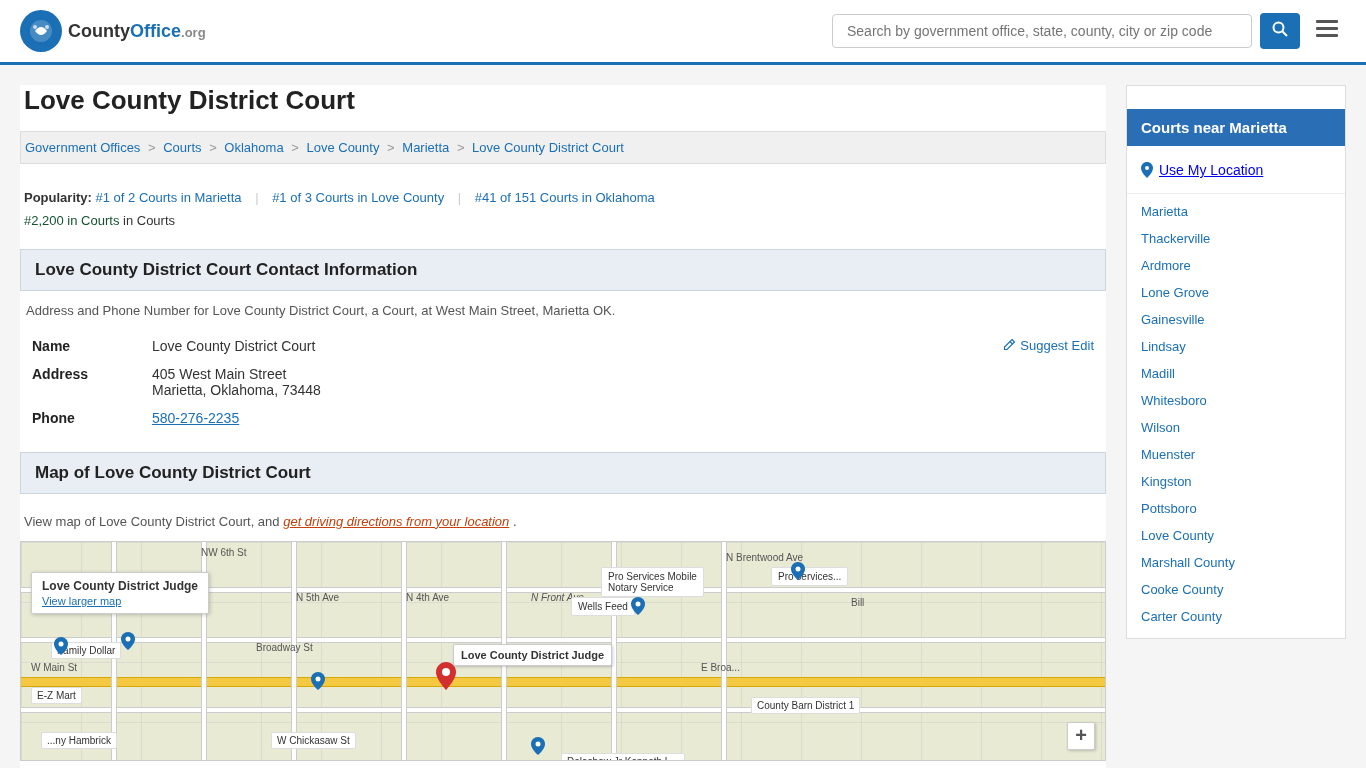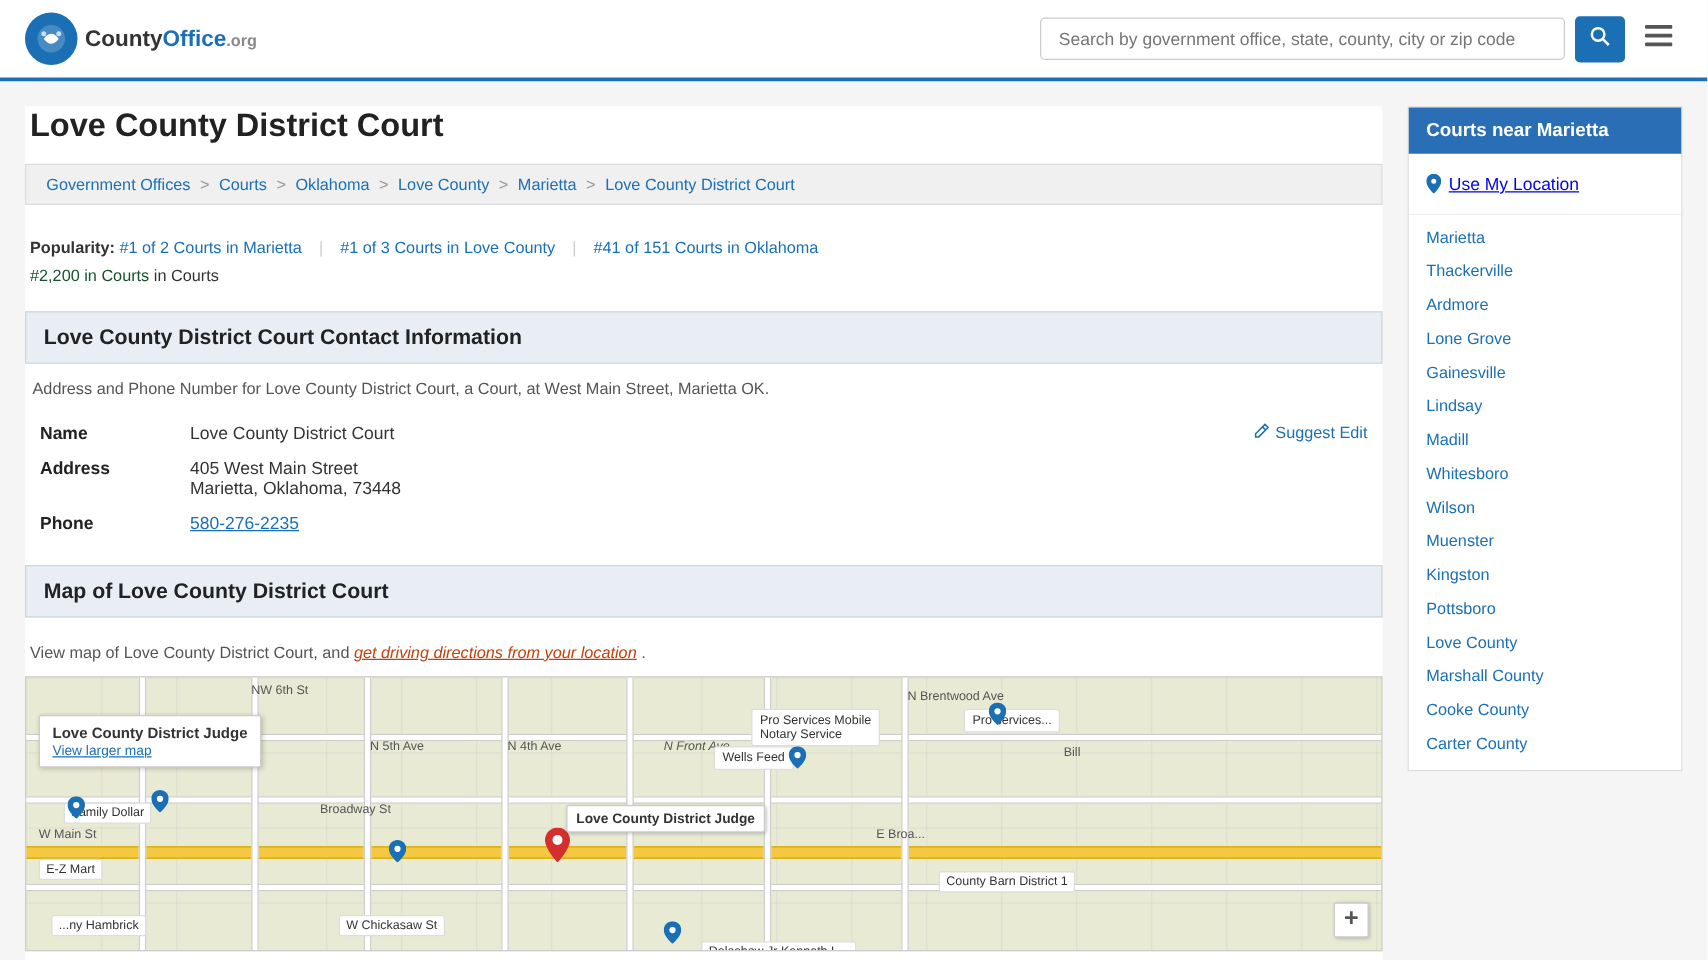--- a/index.html
+++ b/index.html
@@ -85,21 +85,21 @@
       font-weight: bold;
       color: #222;
       margin-bottom: 14px;
       padding: 0 4px;
     }
 
     
     .breadcrumb {
       background: #f0f0f0;
       border: 1px solid #ddd;
-      padding: 8px 16px;
+      padding: 8px 4px;
       font-size: 13px;
       color: #666;
       margin-bottom: 14px;
       margin-top: 15px;
     }
     .breadcrumb a {
       color: #1a6fb5;
       text-decoration: none;
     }
     .breadcrumb span { margin: 0 4px; color: #999; }
@@ -277,20 +277,21 @@
     .sidebar-box {
       background: #fff;
       border: 1px solid #ddd;
     }
     .sidebar-title {
       background: #2a6fb5;
       color: white;
       padding: 10px 14px;
       font-size: 15px;
       font-weight: bold;
+      margin-top: 23px;
     }
     .sidebar-list { padding: 8px 0; }
     .sidebar-item {
       padding: 6px 14px;
       font-size: 13px;
     }
     .sidebar-item a {
       color: #1a6fb5;
       text-decoration: none;
     }

